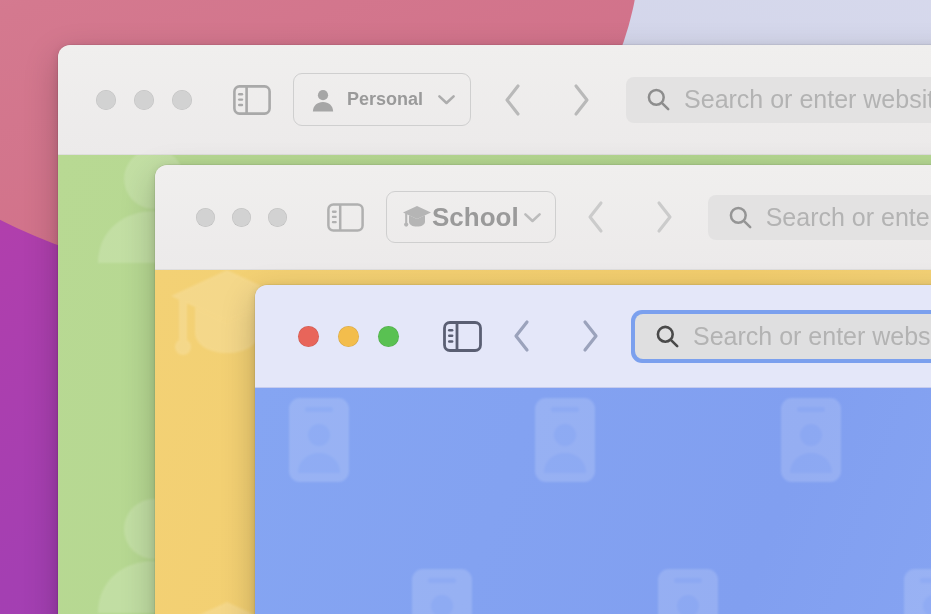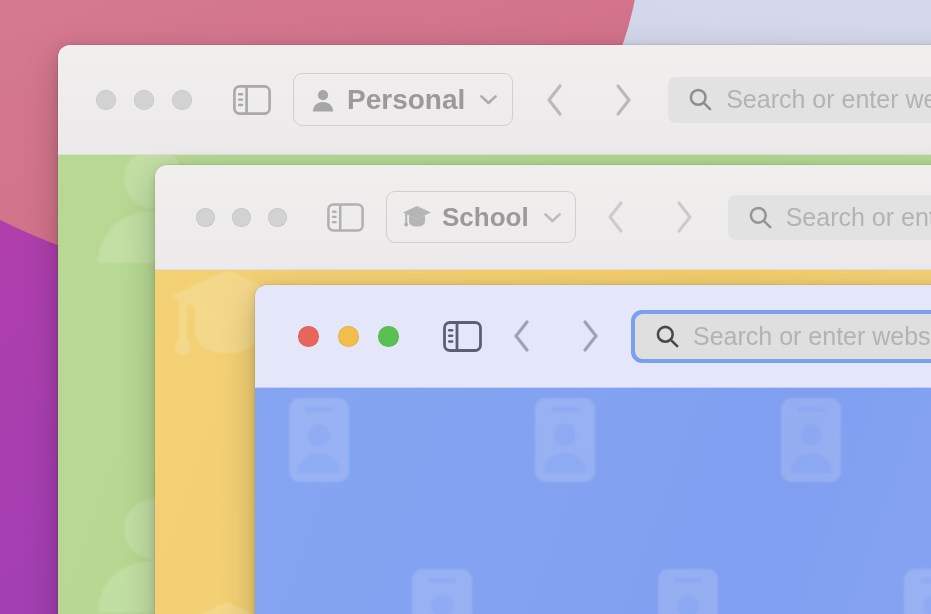--- a/index.html
+++ b/index.html
@@ -188,21 +188,21 @@
           <rect x="5" y="13.4" width="5.2" height="2.4" rx="1.2" fill="#a9a9a9"></rect>
           <rect x="5" y="18.8" width="5.2" height="2.4" rx="1.2" fill="#a9a9a9"></rect>
         </svg>
       </div>
 
       <div class="profile-pill inactive" style="margin-left:22px; height:53px; padding:0 14px 0 16px; gap:11px;">
         <svg width="26" height="26" viewBox="0 0 26 26">
           <circle cx="13" cy="8.2" r="5.1" fill="#a6a6a6"></circle>
           <path d="M2.9 24.5c0-5.6 4.5-9.4 10.1-9.4s10.1 3.8 10.1 9.4z" fill="#a6a6a6"></path>
         </svg>
-        <span class="profile-label" style="font-size:28px;">Personal</span>
+        <span class="profile-label" style="font-size:18px;">Personal</span>
         <svg width="19" height="13" viewBox="0 0 19 13" style="margin-left:3px;">
           <path d="M2.4 3.4 L9.5 10 L16.6 3.4" fill="none" stroke="#adadad" stroke-width="2.6" stroke-linecap="round" stroke-linejoin="round"></path>
         </svg>
       </div>
 
       <div class="navs" style="margin-left:32px; gap:48px;">
         <svg width="20" height="34" viewBox="0 0 20 34">
           <path d="M15 3 L4 17 L15 31" fill="none" stroke="#b9b9b9" stroke-width="3.1" stroke-linecap="round" stroke-linejoin="round"></path>
         </svg>
         <svg width="20" height="34" viewBox="0 0 20 34">
@@ -244,21 +244,21 @@
       <div style="margin-left:40px;">
         <svg class="sidebar-icon" width="37" height="29" viewBox="0 0 37 29">
           <rect x="1.4" y="1.4" width="34.2" height="26.2" rx="5" ry="5" fill="none" stroke="#b0b0b0" stroke-width="2.5"></rect>
           <line x1="13.2" y1="1.4" x2="13.2" y2="27.6" stroke="#b0b0b0" stroke-width="2.5"></line>
           <rect x="4.8" y="7.6" width="5" height="2.3" rx="1.15" fill="#b0b0b0"></rect>
           <rect x="4.8" y="12.8" width="5" height="2.3" rx="1.15" fill="#b0b0b0"></rect>
           <rect x="4.8" y="18" width="5" height="2.3" rx="1.15" fill="#b0b0b0"></rect>
         </svg>
       </div>
 
-      <div class="profile-pill inactive" style="margin-left:22px; height:52px; padding:0 13px 0 15px; gap:10px;">
+      <div class="profile-pill inactive" style="margin-left:22px; height:52px; padding:0 13px 0 15px; ">
         <svg width="30" height="26" viewBox="0 0 30 26">
           <path d="M15 2 L29 8.5 L15 15 L1 8.5 Z" fill="#b5b5b5"></path>
           <path d="M7 11.2 L7 17.4 C7 20.6 10.6 22.6 15 22.6 C19.4 22.6 23 20.6 23 17.4 L23 11.2 L15 15 Z" fill="#b5b5b5"></path>
           <line x1="4.2" y1="9.8" x2="4.2" y2="18.5" stroke="#b5b5b5" stroke-width="2.1" stroke-linecap="round"></line>
           <circle cx="4.2" cy="20.6" r="2.1" fill="#b5b5b5"></circle>
         </svg>
         <span class="profile-label" style="font-size:26px;">School</span>
         <svg width="19" height="13" viewBox="0 0 19 13" style="margin-left:4px;">
           <path d="M2.4 3.4 L9.5 10 L16.6 3.4" fill="none" stroke="#bcbcbc" stroke-width="2.6" stroke-linecap="round" stroke-linejoin="round"></path>
         </svg>

